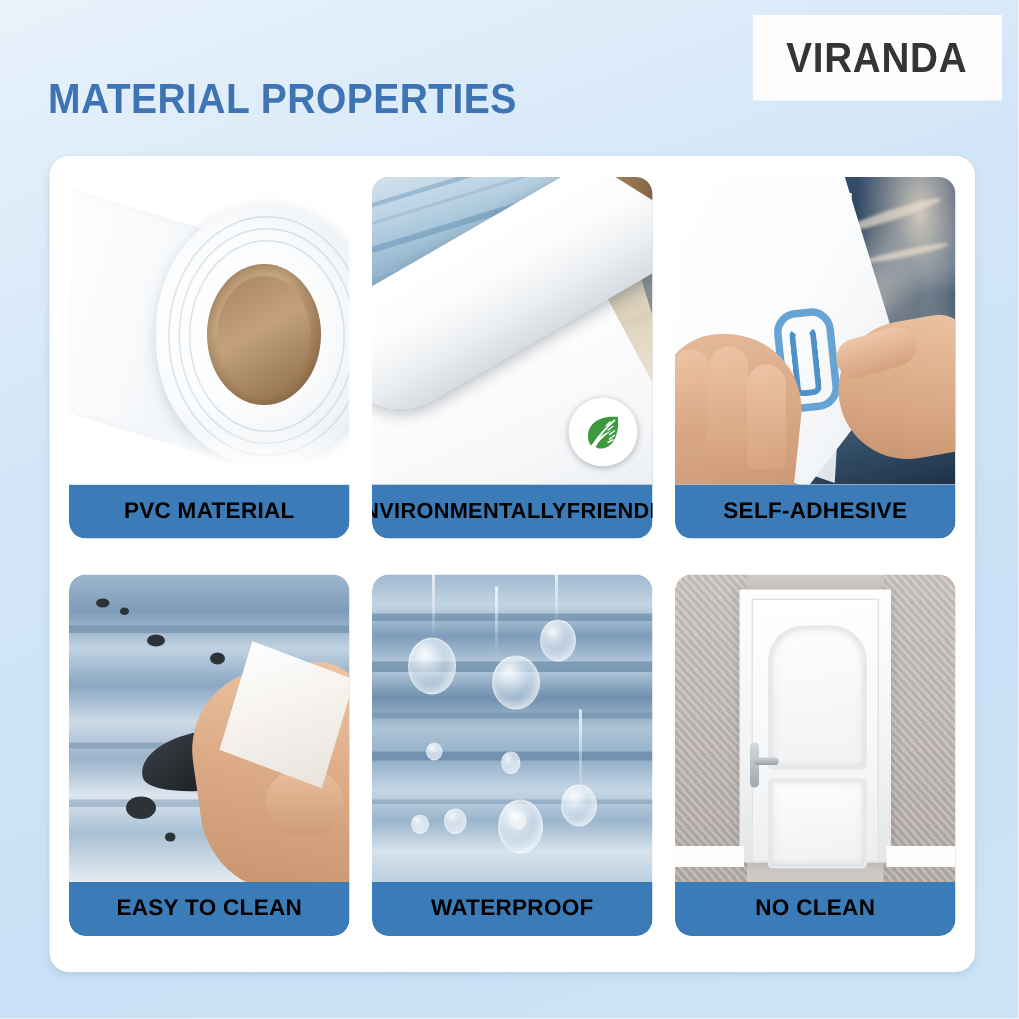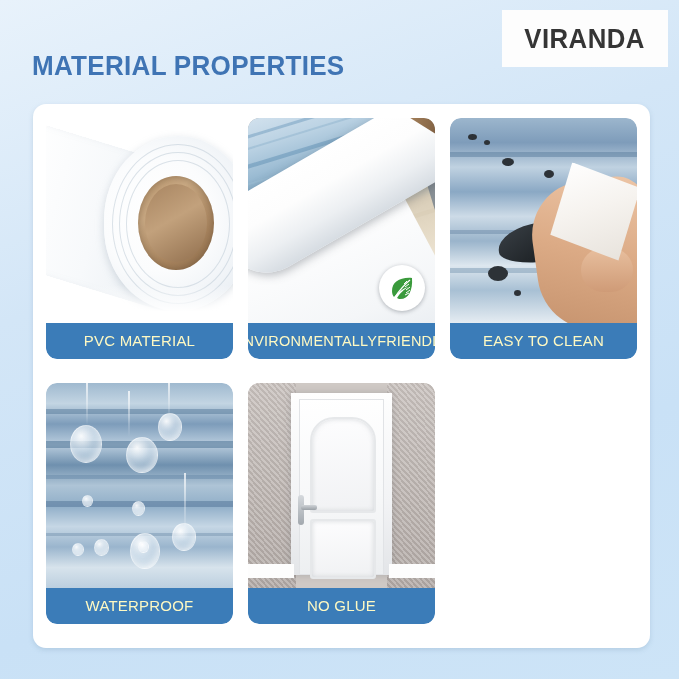--- a/index.html
+++ b/index.html
@@ -34,24 +34,24 @@
 
   
   .grid{
     position:absolute;left:46px;top:118px;width:591px;height:515px;
     display:grid;grid-template-columns:repeat(3,187px);grid-template-rows:repeat(2,241px);
     column-gap:15px;row-gap:24px;
   }
   .card{position:relative;border-radius:11px;overflow:hidden;display:flex;flex-direction:column;}
   .media{position:relative;flex:1 1 auto;overflow:hidden;border-radius:11px 11px 0 0;}
   .label{
-    flex:0 0 auto;background:#3b7cb8;color:#fef9c3;
+    flex:0 0 auto;background:#3b7cb8;color:#000000;
     border-radius:0 0 11px 11px;
     display:flex;align-items:center;justify-content:center;text-align:center;
-    font-weight:normal;font-size:15px;letter-spacing:.2px;line-height:1.12;
+    font-weight:bold;font-size:15px;letter-spacing:.2px;line-height:1.12;
     padding:7px 4px;min-height:36px;box-sizing:border-box;
   }
   .label.two-line{font-size:14.5px;padding:5px 3px;}
 
   
   .pvc{background:#ffffff;}
   .pvc .roll-sheet{
     position:absolute;left:-14px;top:26px;width:150px;height:150px;
     background:linear-gradient(105deg,#ffffff 0%,#f7f9fb 45%,#e6ecf1 100%);
     transform:skewY(17deg);
@@ -323,20 +323,41 @@
           </svg>
         </div>
       </div>
       <div class="label two-line">
         <span>ENVIRONMENTALLY</span>
           <br>
         <span>FRIENDLY</span>
       </div>
     </div>
 
+    <div class="card">
+      <div class="media adh">
+        <div class="marble">
+          <div class="vein v1"></div>
+            <div class="vein v2"></div>
+          <div class="vein v3"></div>
+            <div class="vein v4"></div>
+        </div>
+        <div class="peel-under"></div>
+        <div class="peel"></div>
+        <div class="clip"></div>
+        <div class="clip-in"></div>
+        <div class="hand-l"></div>
+        <div class="finger f1"></div>
+        <div class="finger f2"></div>
+        <div class="finger f3"></div>
+        <div class="hand-r"></div>
+        <div class="thumb-r"></div>
+      </div>
+      <div class="label">SELF-ADHESIVE</div>
+    </div>
 
     <div class="card">
       <div class="media clean">
         <div class="band c1"></div>
           <div class="band c3"></div>
           <div class="band c4"></div>
         <div class="stain" style="left:18px;top:16px;width:9px;height:6px;"></div>
         <div class="stain" style="left:34px;top:22px;width:6px;height:5px;"></div>
         <div class="stain" style="left:52px;top:40px;width:12px;height:8px;"></div>
         <div class="stain" style="left:94px;top:52px;width:10px;height:8px;"></div>
@@ -381,17 +402,17 @@
         <div class="wall wall-r"></div>
         <div class="frame"></div>
         <div class="door"></div>
         <div class="panel-top"></div>
         <div class="panel-bot"></div>
         <div class="handle-plate"></div>
         <div class="handle"></div>
         <div class="skirt-l"></div>
         <div class="skirt-r"></div>
       </div>
-      <div class="label">NO GLUE</div>
+      <div class="label">NO CLEAN</div>
     </div>
 
   </div>
 </div>
 
 </body></html>

